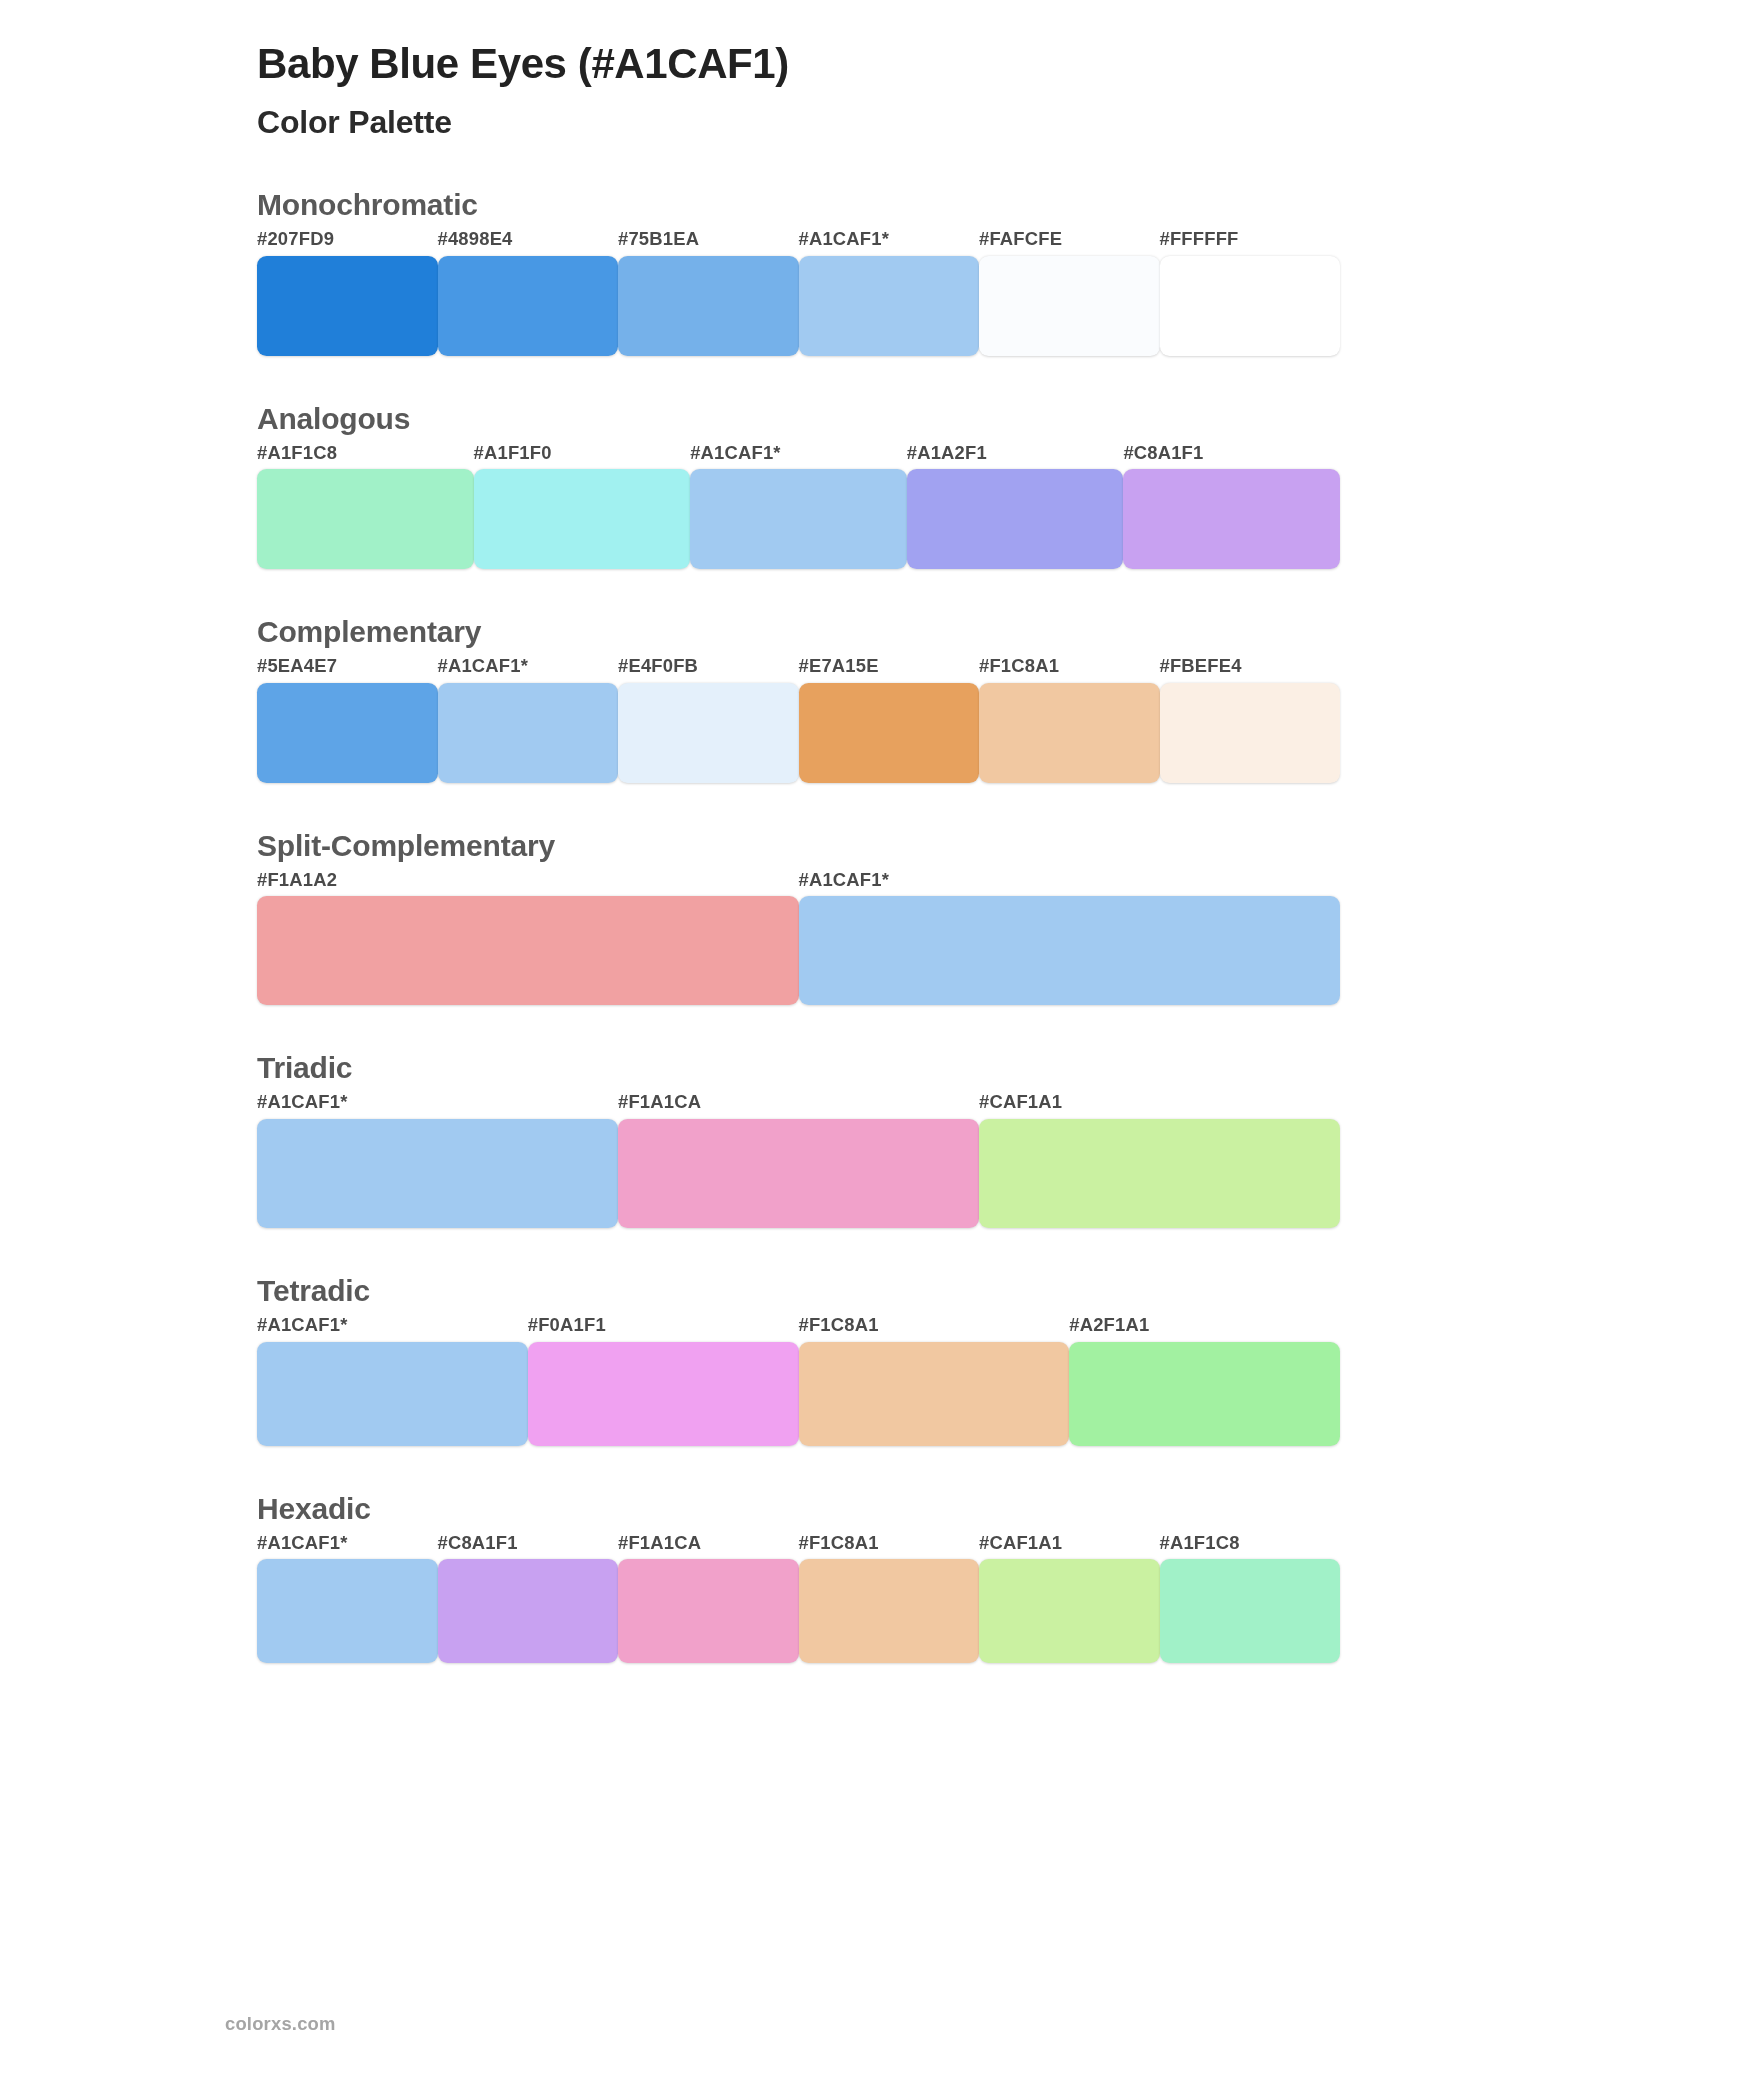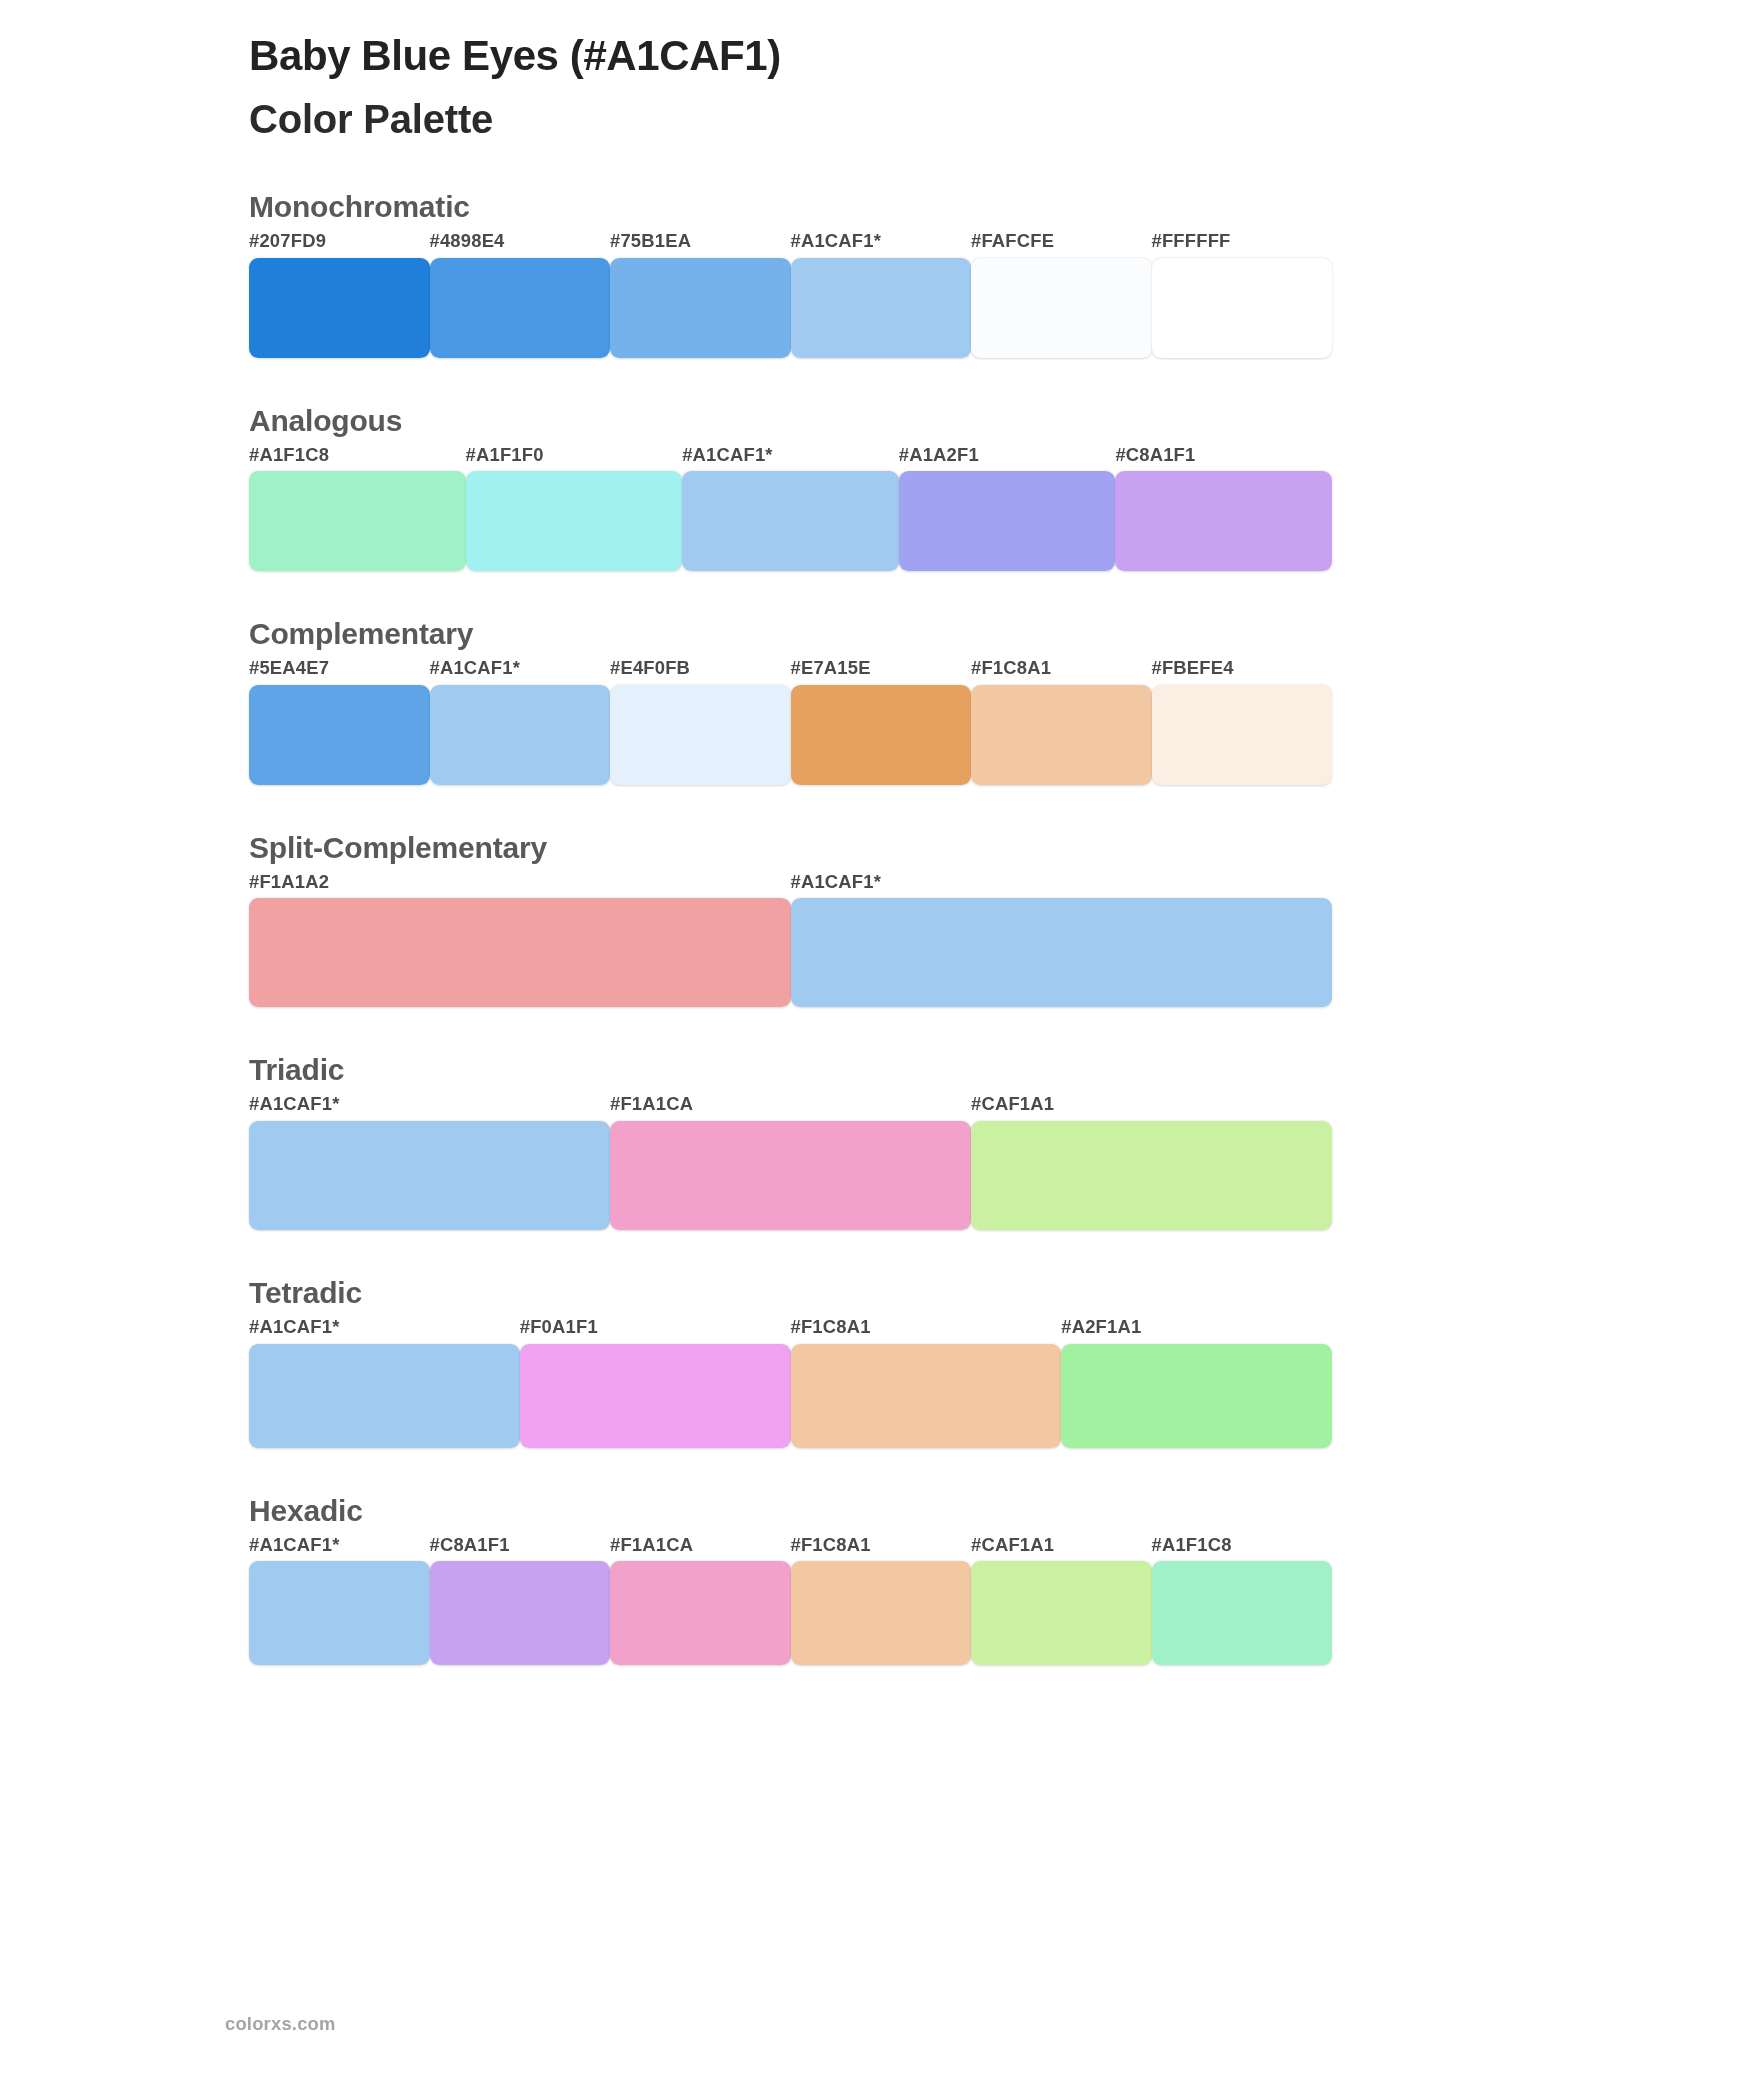--- a/index.html
+++ b/index.html
@@ -12,38 +12,38 @@
 
   body {
     font-family: "Liberation Sans", sans-serif;
     -webkit-font-smoothing: antialiased;
   }
 
   .page {
     position: relative;
     width: 1511px;
     height: 2077px;
-    padding: 8px;
+    padding: 16px;
   }
 
   
   .header {
     padding: 22.4px 0 0 241px;
   }
 
   .page-title {
     font-size: 42px;
     font-weight: bold;
     color: #222222;
     letter-spacing: -0.4px;
     line-height: 1.25;
   }
 
   .page-subtitle {
-    font-size: 40px;
+    font-size: 32px;
     font-weight: bold;
     color: #2b2b2b;
     letter-spacing: -0.2px;
     line-height: 1.25;
     margin-top: 11.2px;
   }
 
   
   .sections {
     margin-top: 46px;

